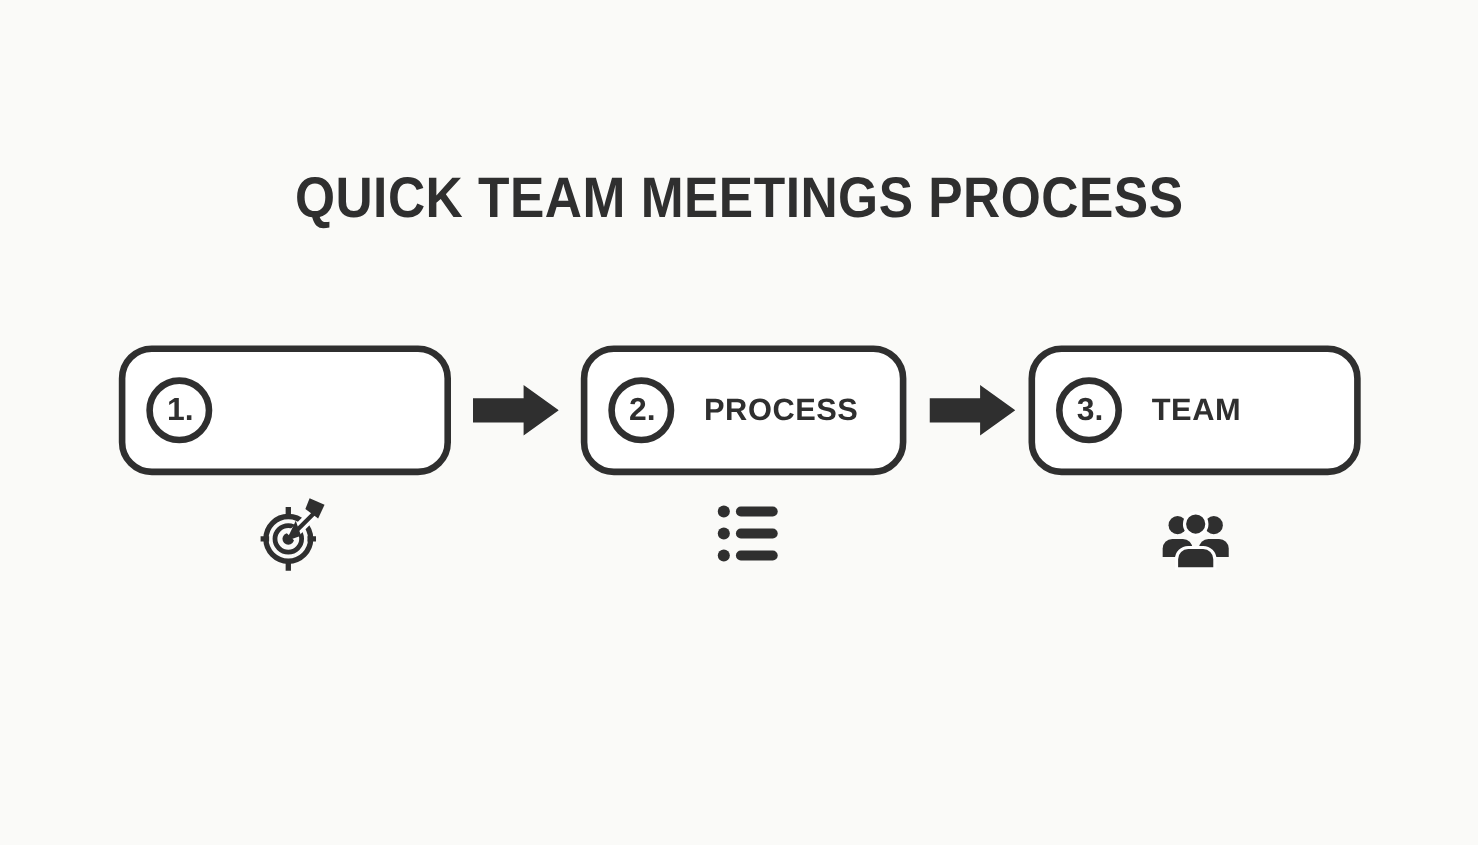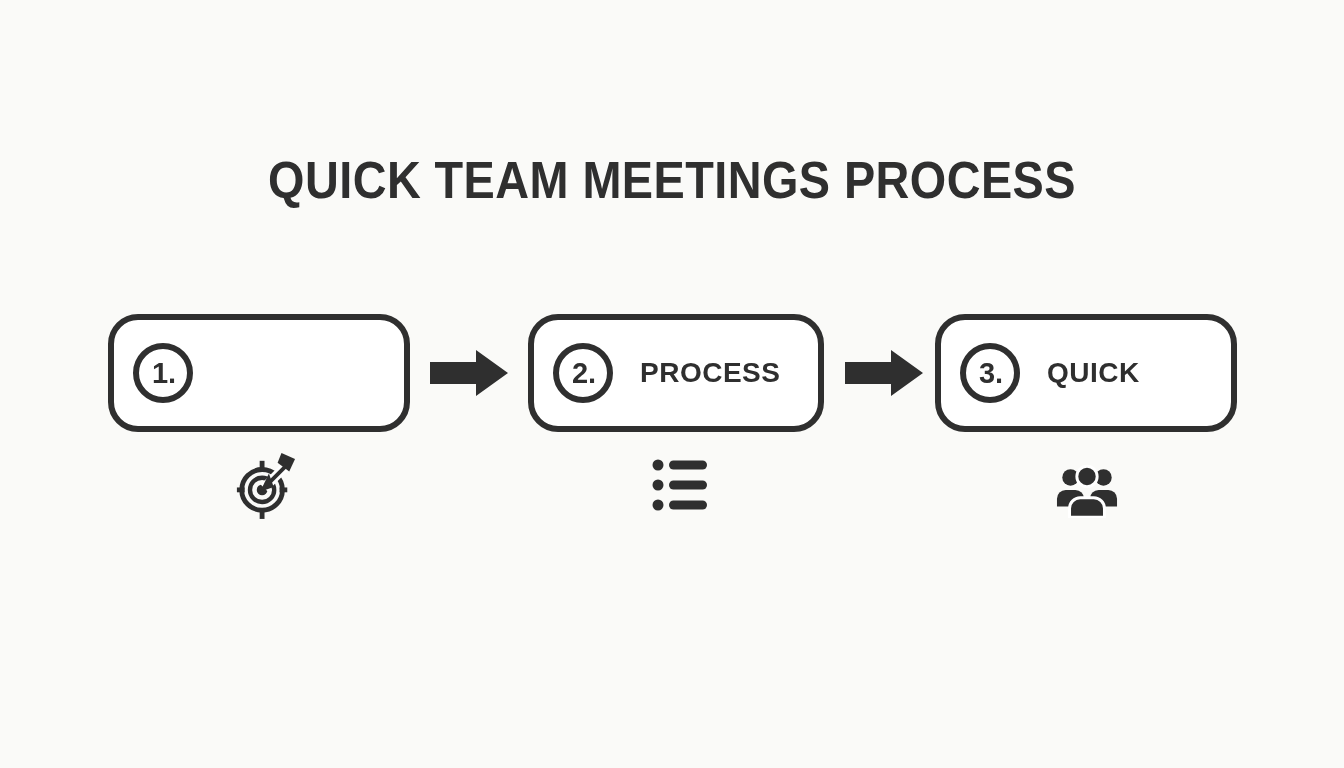--- a/index.html
+++ b/index.html
@@ -101,21 +101,21 @@
   </div>
 
   <svg class="arrow a2" viewBox="0 0 78 50">
     <polygon class="ink-fill" points="0,14 46,14 46,2 78,25 46,48 46,36 0,36"></polygon>
   </svg>
 
   <div class="step-box b3">
     <span class="num-circle">
       <span>3.</span>
     </span>
-    <span class="step-label">QUICK</span>
+    <span class="step-label">TEAM</span>
   </div>
 
   <svg class="icon target" viewBox="0 0 64 74">
 
     <line class="ink-stroke" x1="29" y1="11" x2="29" y2="19" stroke-width="5"></line>
     <line class="ink-stroke" x1="29" y1="63" x2="29" y2="71" stroke-width="5"></line>
     <line class="ink-stroke" x1="3" y1="41" x2="11" y2="41" stroke-width="5"></line>
     <line class="ink-stroke" x1="47" y1="41" x2="55" y2="41" stroke-width="5"></line>
 
     <circle class="ink-stroke" cx="29" cy="41" r="21" stroke-width="5"></circle>

